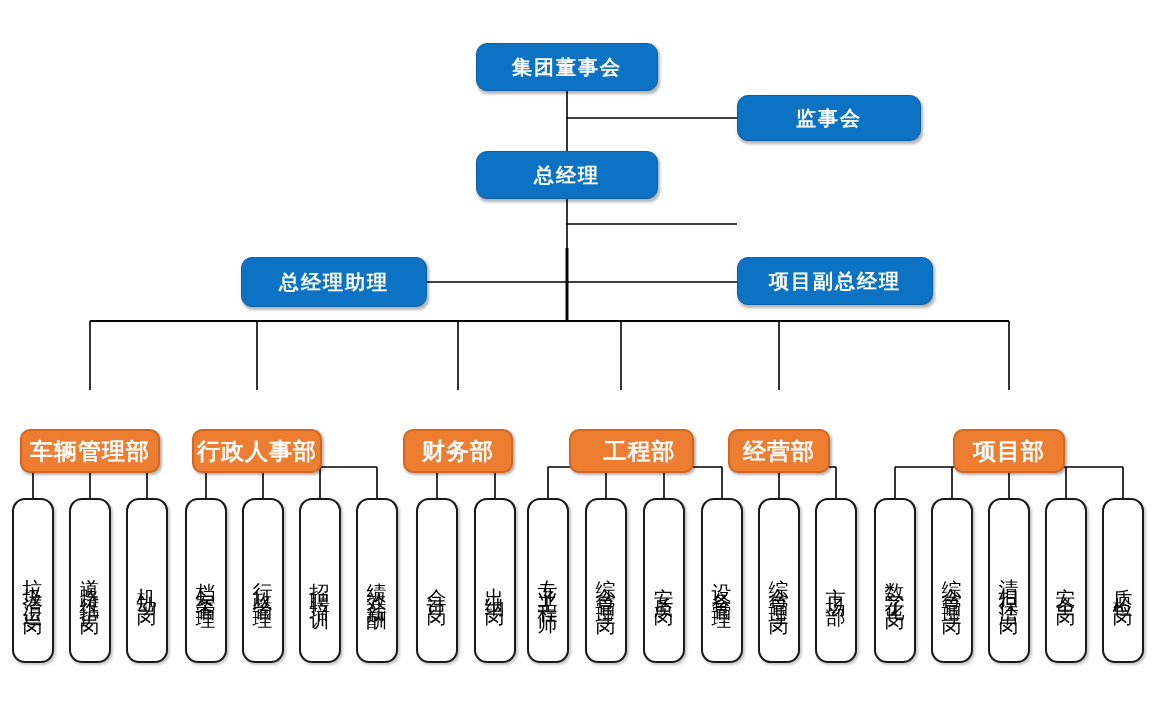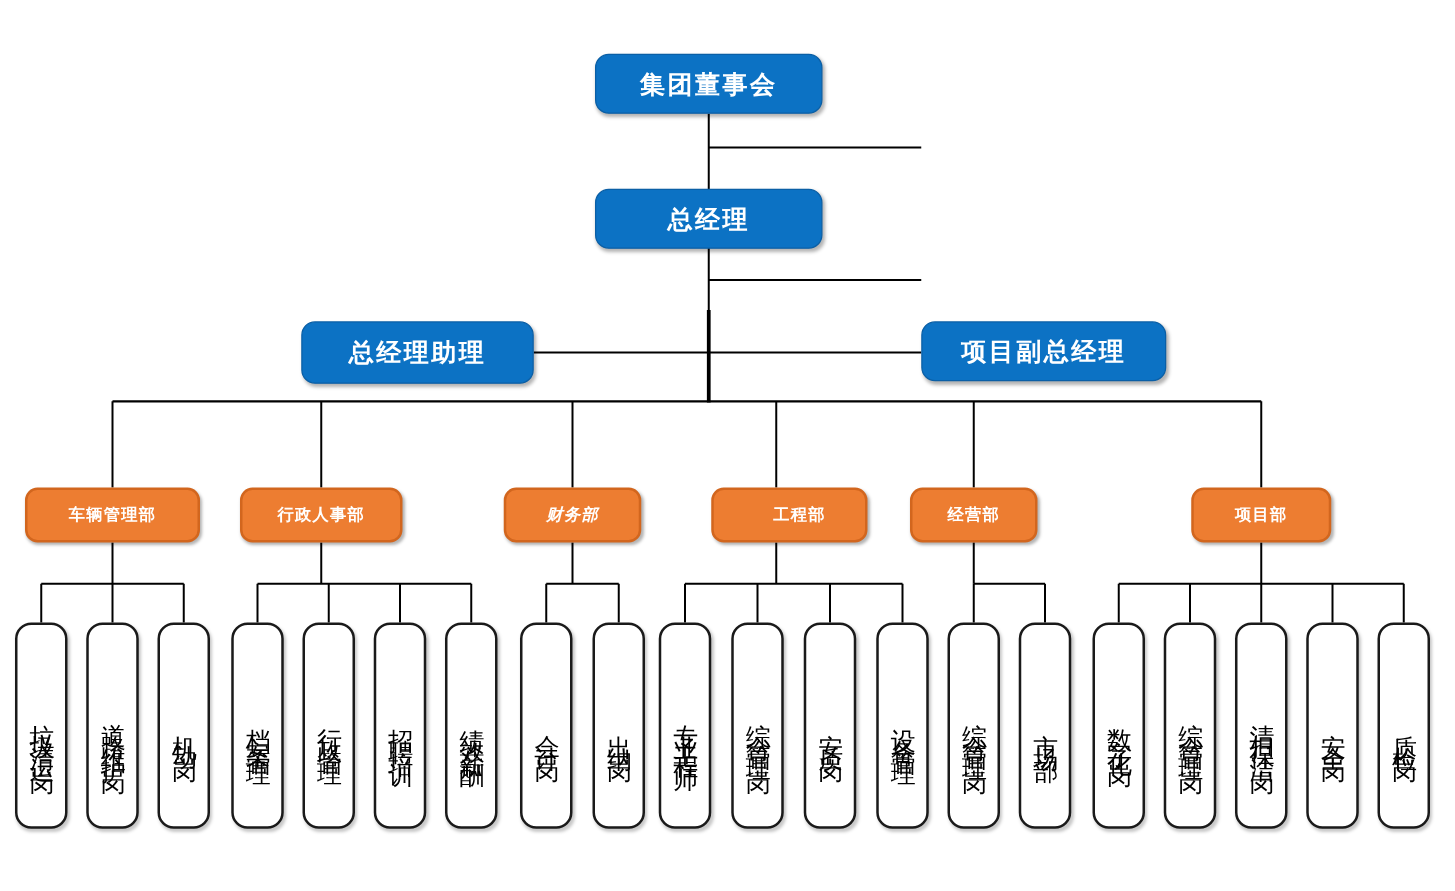--- a/index.html
+++ b/index.html
@@ -7,22 +7,22 @@
   .stage{position:relative;width:1164px;height:713px;background:#fff;overflow:hidden;}
   .connectors{position:absolute;left:0;top:0;width:1164px;height:713px;z-index:1;}
   .connectors line{stroke:var(--line-color,#000);stroke-width:1.6;}
   .connectors line.thick{stroke-width:3;}
   .connectors line.dist{stroke-width:1.8;}
   .node{position:absolute;z-index:2;display:flex;align-items:center;justify-content:center;box-sizing:border-box;}
   .exec{background:var(--exec-fill,#0C72C4);border:1px solid var(--exec-border,#0A5FA6);
         border-radius:11px;color:var(--header-text,#fff);font-size:20px;font-weight:600;
         letter-spacing:2px;box-shadow:1.5px 2.5px 3px rgba(0,0,0,0.30);}
   .dept{background:var(--dept-fill,#ED7D31);border:2px solid var(--dept-border,#D2661E);
-        border-radius:10px;color:var(--header-text,#fff);font-size:13px;font-weight:700;
-        letter-spacing:1px;height:44px;box-shadow:1.5px 2px 2.5px rgba(0,0,0,0.30);}
+        border-radius:10px;color:var(--header-text,#fff);font-size:23px;font-weight:700;
+        letter-spacing:1px;height:44px;box-shadow:1.5px 2px 2.5px rgba(0,0,0,0.30);margin-top:39px;}
   .pos{background:var(--pos-fill,#fff);border:2px solid var(--pos-border,#1A1A1A);
        border-radius:13px;width:42px;height:165px;box-shadow:1.5px 2px 2.5px rgba(0,0,0,0.22);}
   .pos span{writing-mode:vertical-rl;text-orientation:upright;font-size:20px;line-height:1;
             letter-spacing:9px;color:var(--pos-text,#000);margin-bottom:-9px;}
   .exec span,.dept span{white-space:nowrap;}
   
   #n-board{left:476px;top:43px;width:182px;height:48px;}
   #n-supervisory{left:737px;top:95px;width:184px;height:46px;}
   #n-gm{left:476px;top:151px;width:182px;height:48px;}
   #n-deputy1{left:737px;top:200px;width:186px;height:48px;}
@@ -77,20 +77,23 @@
       <line x1="895" y1="467" x2="895" y2="498"></line>
       <line x1="952" y1="467" x2="952" y2="498"></line>
       <line x1="1009" y1="467" x2="1009" y2="498"></line>
       <line x1="1066" y1="467" x2="1066" y2="498"></line>
       <line x1="1123" y1="467" x2="1123" y2="498"></line>
     </svg>
 
   <div class="node exec" id="n-board">
     <span>集团董事会</span>
   </div>
+  <div class="node exec" id="n-supervisory">
+    <span>监事会</span>
+  </div>
   <div class="node exec" id="n-gm">
     <span>总经理</span>
   </div>
   <div class="node exec" id="n-assistant">
     <span>总经理助理</span>
   </div>
   <div class="node exec" id="n-deputy2">
     <span>项目副总经理</span>
   </div>
 
@@ -115,21 +118,21 @@
       </div>
       <div class="node pos" style="left: 242px; top: 498px; width: 42px; height: 165px;">
         <span>行政管理</span>
       </div>
       <div class="node pos" style="left: 299px; top: 498px; width: 42px; height: 165px;">
         <span>招聘培训</span>
       </div>
       <div class="node pos" style="left: 356px; top: 498px; width: 42px; height: 165px;">
         <span>绩效薪酬</span>
       </div>
-      <div class="node dept" style="left: 403px; top: 390px; width: 110px; height: 44px; font-style: italic;">
+      <div class="node dept" style="left: 403px; top: 390px; width: 110px; height: 44px;">
         <span>财务部</span>
       </div>
       <div class="node pos" style="left: 416px; top: 498px; width: 42px; height: 165px;">
         <span>会计岗</span>
       </div>
       <div class="node pos" style="left: 474px; top: 498px; width: 42px; height: 165px;">
         <span>出纳岗</span>
       </div>
       <div class="node dept" style="left: 569px; top: 390px; width: 125px; height: 44px; padding-left: 16px;">
         <span>工程部</span>

